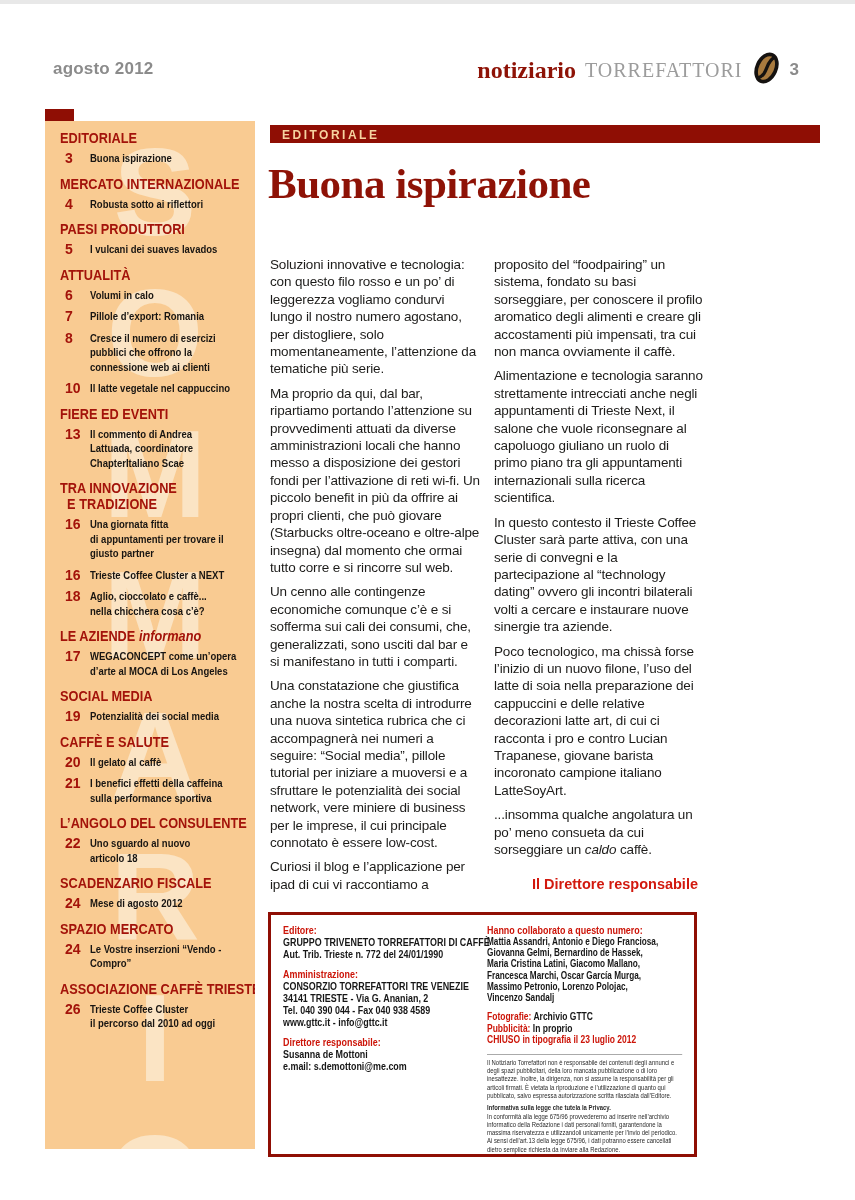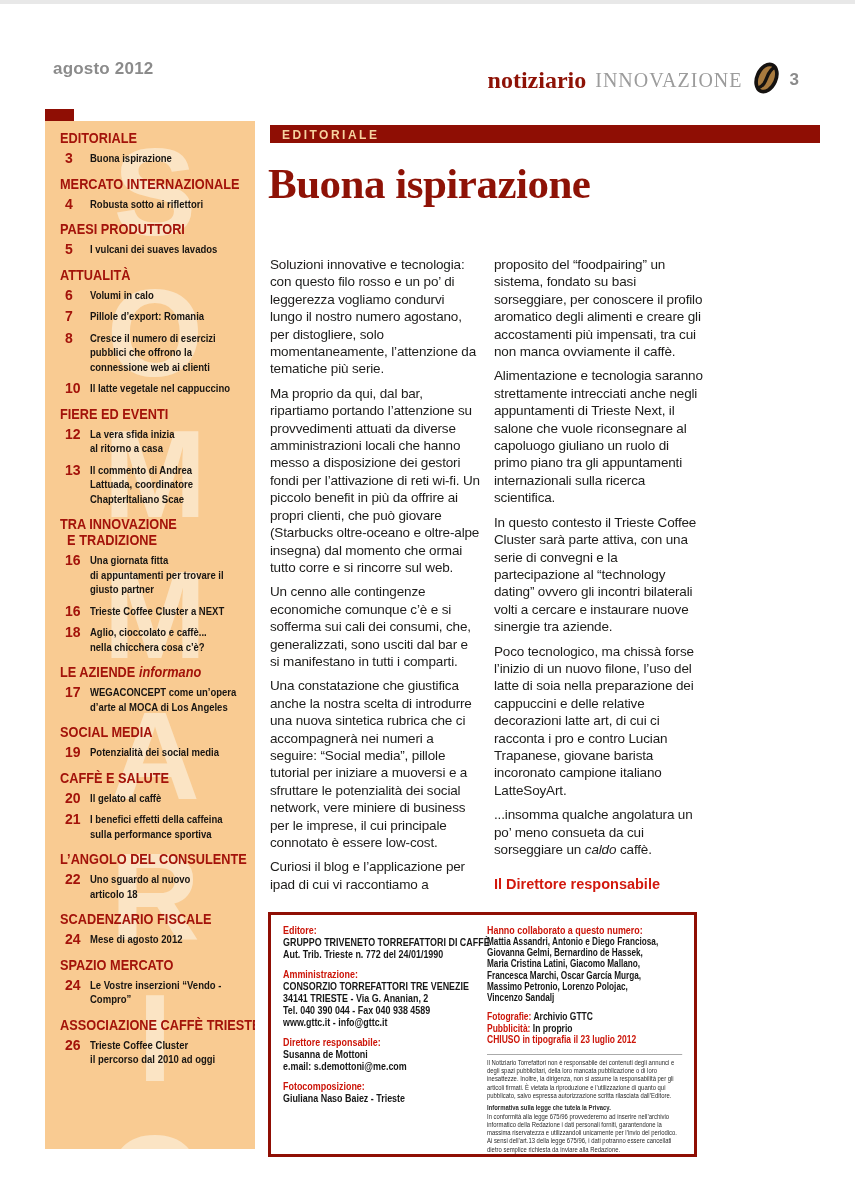--- a/index.html
+++ b/index.html
@@ -2,21 +2,21 @@
 <html style="--dark-red: #8e1206; --bar-red: #8f0e04; --bright-red: #d2190e; --label-red: #cc1408; --toc-red: #a3130a; --sidebar-bg: #f9cb92; --watermark-cream: #fbe4c4; --header-gray: #8b8b8b; --brand-gray: #9c9c9c; --bar-text-cream: #f6d3a0; --bean-brown: #a87a3e;"><head>
 <meta charset="utf-8">
 <style>
   html,body{margin:0;padding:0;background:#e8e8e8;}
   .page{position:relative;width:855px;height:1200px;background:#ffffff;margin:4px auto;
         font-family:"Liberation Sans",sans-serif;overflow:hidden;}
 
   
   .masthead-date{position:absolute;left:53px;top:55px;font-size:17px;font-weight:bold;
                  color:var(--header-gray,#8b8b8b);letter-spacing:.2px;}
-  .masthead-brand{position:absolute;top:56px;right:56px;display:flex;align-items:center;gap:7px;text-align:right;}
+  .masthead-brand{position:absolute;top:46px;right:56px;display:flex;align-items:center;gap:7px;text-align:right;}
   .brand-primary{font-family:"Liberation Serif",serif;font-weight:bold;font-size:24px;
                  color:var(--dark-red,#8e1206);}
   .brand-secondary{font-family:"Liberation Serif",serif;font-size:20px;color:var(--brand-gray,#9c9c9c);
                    letter-spacing:1px;margin-left:2px;}
   .page-number{font-size:17px;font-weight:bold;color:var(--header-gray,#8b8b8b);}
   .bean{display:block;}
 
   
   .sidebar-tab{position:absolute;left:45px;top:105px;width:29px;height:13px;background:var(--bar-red,#8f0e04);}
   .sidebar{position:absolute;left:45px;top:117px;width:210px;height:1028px;
@@ -41,21 +41,21 @@
               background:var(--bar-red,#8f0e04);}
   .kicker-bar span{display:block;padding:2px 0 0 12px;color:var(--bar-text-cream,#f6d3a0);
                    font-weight:bold;font-size:12px;letter-spacing:2.5px;line-height:16px;}
   .article-title{position:absolute;left:268px;top:155px;margin:0;font-family:"Liberation Serif",serif;
                  font-weight:bold;font-size:43px;letter-spacing:-.5px;color:var(--dark-red,#8e1206);}
   .col{position:absolute;top:252px;width:210px;}
   .col1{left:270px;}
   .col2{left:494px;}
   .col p{margin:0 0 7px;font-size:13.5px;line-height:17.4px;color:#1d1c1a;letter-spacing:-.15px;}
   .col p .it{font-style:italic;}
-  .signature{margin-top:18px;padding-right:6px;color:var(--bright-red,#d2190e);
+  .signature{margin-top:18px;text-align:right;padding-right:6px;color:var(--bright-red,#d2190e);
              font-weight:bold;font-size:14.5px;}
 
   
   .colophon{position:absolute;left:268px;top:908px;width:429px;height:245px;box-sizing:border-box;
             border:3px solid var(--bar-red,#a30e04);background:#fff;overflow:hidden;}
   .colo-left{position:absolute;left:12px;top:9px;width:200px;}
   .colo-right{position:absolute;left:216px;top:9px;width:200px;}
   .colo-section{margin-bottom:8px;}
   .colo-label{color:var(--label-red,#cc1408);font-weight:bold;font-size:10.5px;line-height:12px;
               white-space:pre;transform:scaleX(.85);transform-origin:left;}
@@ -75,21 +75,21 @@
   .fine-block .lead{font-weight:bold;display:block;}
 </style>
 </head>
 <body>
 
 <div class="page">
 
   <div class="masthead-date">agosto 2012</div>
   <div class="masthead-brand">
     <span class="brand-primary">notiziario</span>
-    <span class="brand-secondary">INNOVAZIONE</span>
+    <span class="brand-secondary">TORREFATTORI</span>
     <span class="bean">
       <svg width="33" height="36" viewBox="0 0 40 44">
         <g transform="rotate(24 20 22)">
           <ellipse cx="20" cy="22" rx="11.5" ry="17.5" fill="#a87a3e" stroke="#151210" stroke-width="4.5"></ellipse>
           <path d="M24 6 C 15 15, 26 28, 15 38" stroke="#151210" stroke-width="4" fill="none"></path>
         </g>
       </svg>
     </span>
     <span class="page-number">3</span>
   </div>
@@ -126,25 +126,20 @@
           <span class="toc-num">8</span>
           <span class="toc-txt">Cresce il numero di esercizi
 pubblici che offrono la
 connessione web ai clienti</span>
         </div>
         <div class="toc-item">
           <span class="toc-num">10</span>
           <span class="toc-txt">Il latte vegetale nel cappuccino</span>
         </div>
         <div class="toc-header">FIERE ED EVENTI</div>
-        <div class="toc-item">
-          <span class="toc-num">12</span>
-          <span class="toc-txt">La vera sfida inizia
-al ritorno a casa</span>
-        </div>
         <div class="toc-item">
           <span class="toc-num">13</span>
           <span class="toc-txt">Il commento di Andrea
 Lattuada, coordinatore
 ChapterItaliano Scae</span>
         </div>
         <div class="toc-header">TRA INNOVAZIONE
 &nbsp;&nbsp;E TRADIZIONE</div>
         <div class="toc-item">
           <span class="toc-num">16</span>
@@ -241,24 +236,20 @@
           <div class="colo-label">Amministrazione:</div>
           <div class="colo-line">CONSORZIO TORREFATTORI TRE VENEZIE</div>
           <div class="colo-line">34141 TRIESTE - Via G. Ananian, 2</div>
           <div class="colo-line">Tel. 040 390 044 - Fax 040 938 4589</div>
           <div class="colo-line">www.gttc.it - info@gttc.it</div>
         </div>
         <div class="colo-section">
           <div class="colo-label">Direttore responsabile:</div>
           <div class="colo-line">Susanna de Mottoni</div>
           <div class="colo-line">e.mail: s.demottoni@me.com</div>
-        </div>
-        <div class="colo-section">
-          <div class="colo-label">Fotocomposizione:</div>
-          <div class="colo-line">Giuliana Naso Baiez - Trieste</div>
         </div>
       </div>
     <div class="colo-right">
       <div class="colo-section">
         <div class="colo-label">Hanno collaborato a questo numero:</div>
         <div class="colo-names">Mattia Assandri, Antonio e Diego Franciosa,
 Giovanna Gelmi, Bernardino de Hassek,
 Maria Cristina Latini, Giacomo Mallano,
 Francesca Marchi, Oscar García Murga,
 Massimo Petronio, Lorenzo Polojac,

